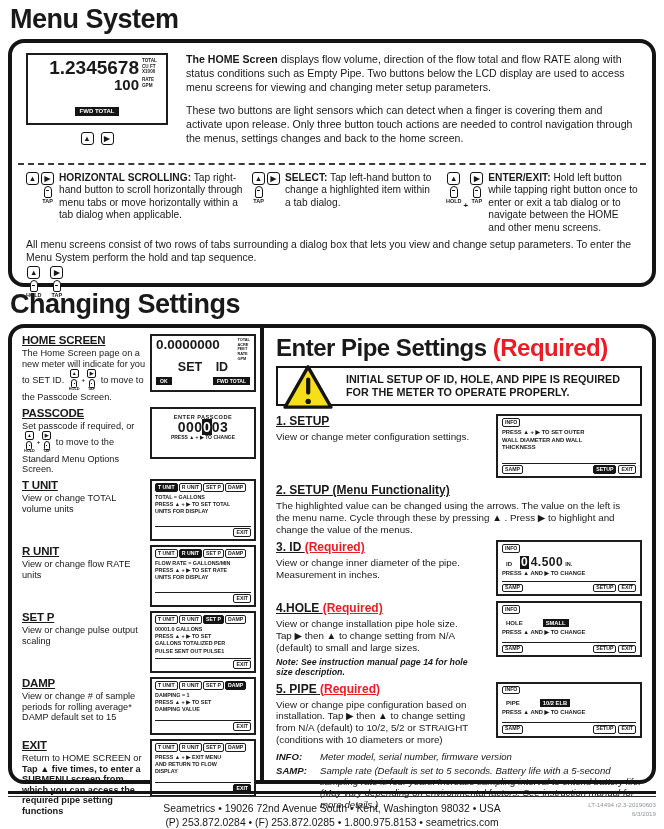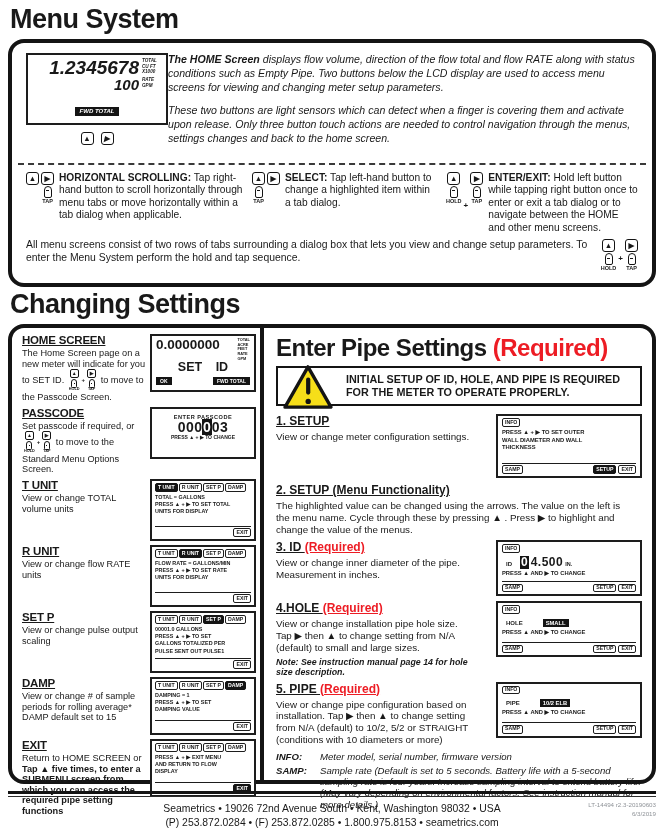--- a/index.html
+++ b/index.html
@@ -3,21 +3,21 @@
 <meta charset="utf-8">
 <style>
   html,body{margin:0;padding:0;background:#fff;}
   .page{width:664px;height:829px;box-sizing:border-box;padding:2px 8px 0 8px;
         font-family:"Liberation Sans",sans-serif;color:#191919;overflow:hidden;position:relative;}
   .pagetitle{font-size:27px;font-weight:bold;letter-spacing:-0.5px;margin:2px 0 4px 2px;}
   .roundbox{border:4px solid #141414;border-radius:16px;box-sizing:border-box;background:#fff;}
 
   
   .boxA{height:248px;padding:10px 14px 6px 14px;}
-  .boxA-top{display:flex;font-style:italic;}
+  .boxA-top{display:flex;gap:18px;}
   .lcd{border:2px solid #1d1d1d;background:#fff;box-sizing:border-box;}
   .lcd-main{width:142px;height:72px;padding:3px 6px;flex-shrink:0;}
   .lcd-row{display:flex;justify-content:flex-end;align-items:flex-start;gap:3px;}
   .lcd-bigval{font-size:19px;font-weight:bold;line-height:1;}
   .lcd-midval{font-size:15px;font-weight:bold;line-height:1;}
   .lcd-unitcol{display:flex;flex-direction:column;font-size:4.6px;font-weight:bold;line-height:1.25;width:18px;}
   .badge{background:#141414;color:#fff;font-size:6px;font-weight:bold;padding:1.5px 5px;display:inline-block;}
   .lcd-badge-row{text-align:center;margin-top:7px;}
   .btnrow{display:flex;justify-content:center;gap:7px;margin-top:7px;}
   .kb{display:inline-flex;width:13px;height:13px;border:1.7px solid #141414;border-radius:3px;
@@ -33,21 +33,21 @@
   .gest1{width:218px;}.gest2{width:186px;}.gest3{flex:1;}
   .gcluster{display:flex;gap:2px;flex-shrink:0;align-items:flex-start;}
   .gcol{display:flex;flex-direction:column;align-items:center;gap:1px;}
   .finger{display:inline-block;width:8px;height:12px;border:1.4px solid #141414;border-radius:4px 4px 2px 2px;position:relative;box-sizing:border-box;background:#fff;}
   .finger::after{content:"";position:absolute;left:1.5px;right:1.5px;top:3.5px;border-top:1.6px solid #141414;}
   .finger.sm{width:6px;height:9px;}
   .glabel{font-size:5.5px;font-weight:bold;line-height:1;}
   .gplus{font-size:8px;font-weight:bold;align-self:center;margin-top:6px;}
   .gtext{font-size:10.2px;line-height:1.22;}
   .gtitle{font-weight:bold;}
-  .gsummary{display:flex;margin-top:5px;align-items:flex-start;gap:2px;}
+  .gsummary{display:flex;margin-top:5px;align-items:flex-start;gap:2px;flex-direction:column;}
   .gsummary .gtext{flex:1;font-size:10.4px;}
 
   
   .boxB{height:460px;display:flex;margin-top:2px;}
   .colL{width:252px;flex-shrink:0;border-right:4px solid #141414;padding:6px 4px 4px 10px;box-sizing:border-box;}
   .colR{flex:1;padding:4px 10px 4px 12px;box-sizing:border-box;}
   .lsec{display:flex;margin-bottom:4px;}
   .lsec-text{width:136px;padding-right:4px;box-sizing:border-box;}
   .lsec-lcd{width:106px;flex-shrink:0;}
   .lhead{font-size:11.5px;font-weight:bold;text-decoration:underline;margin-bottom:2px;letter-spacing:-0.2px;}

